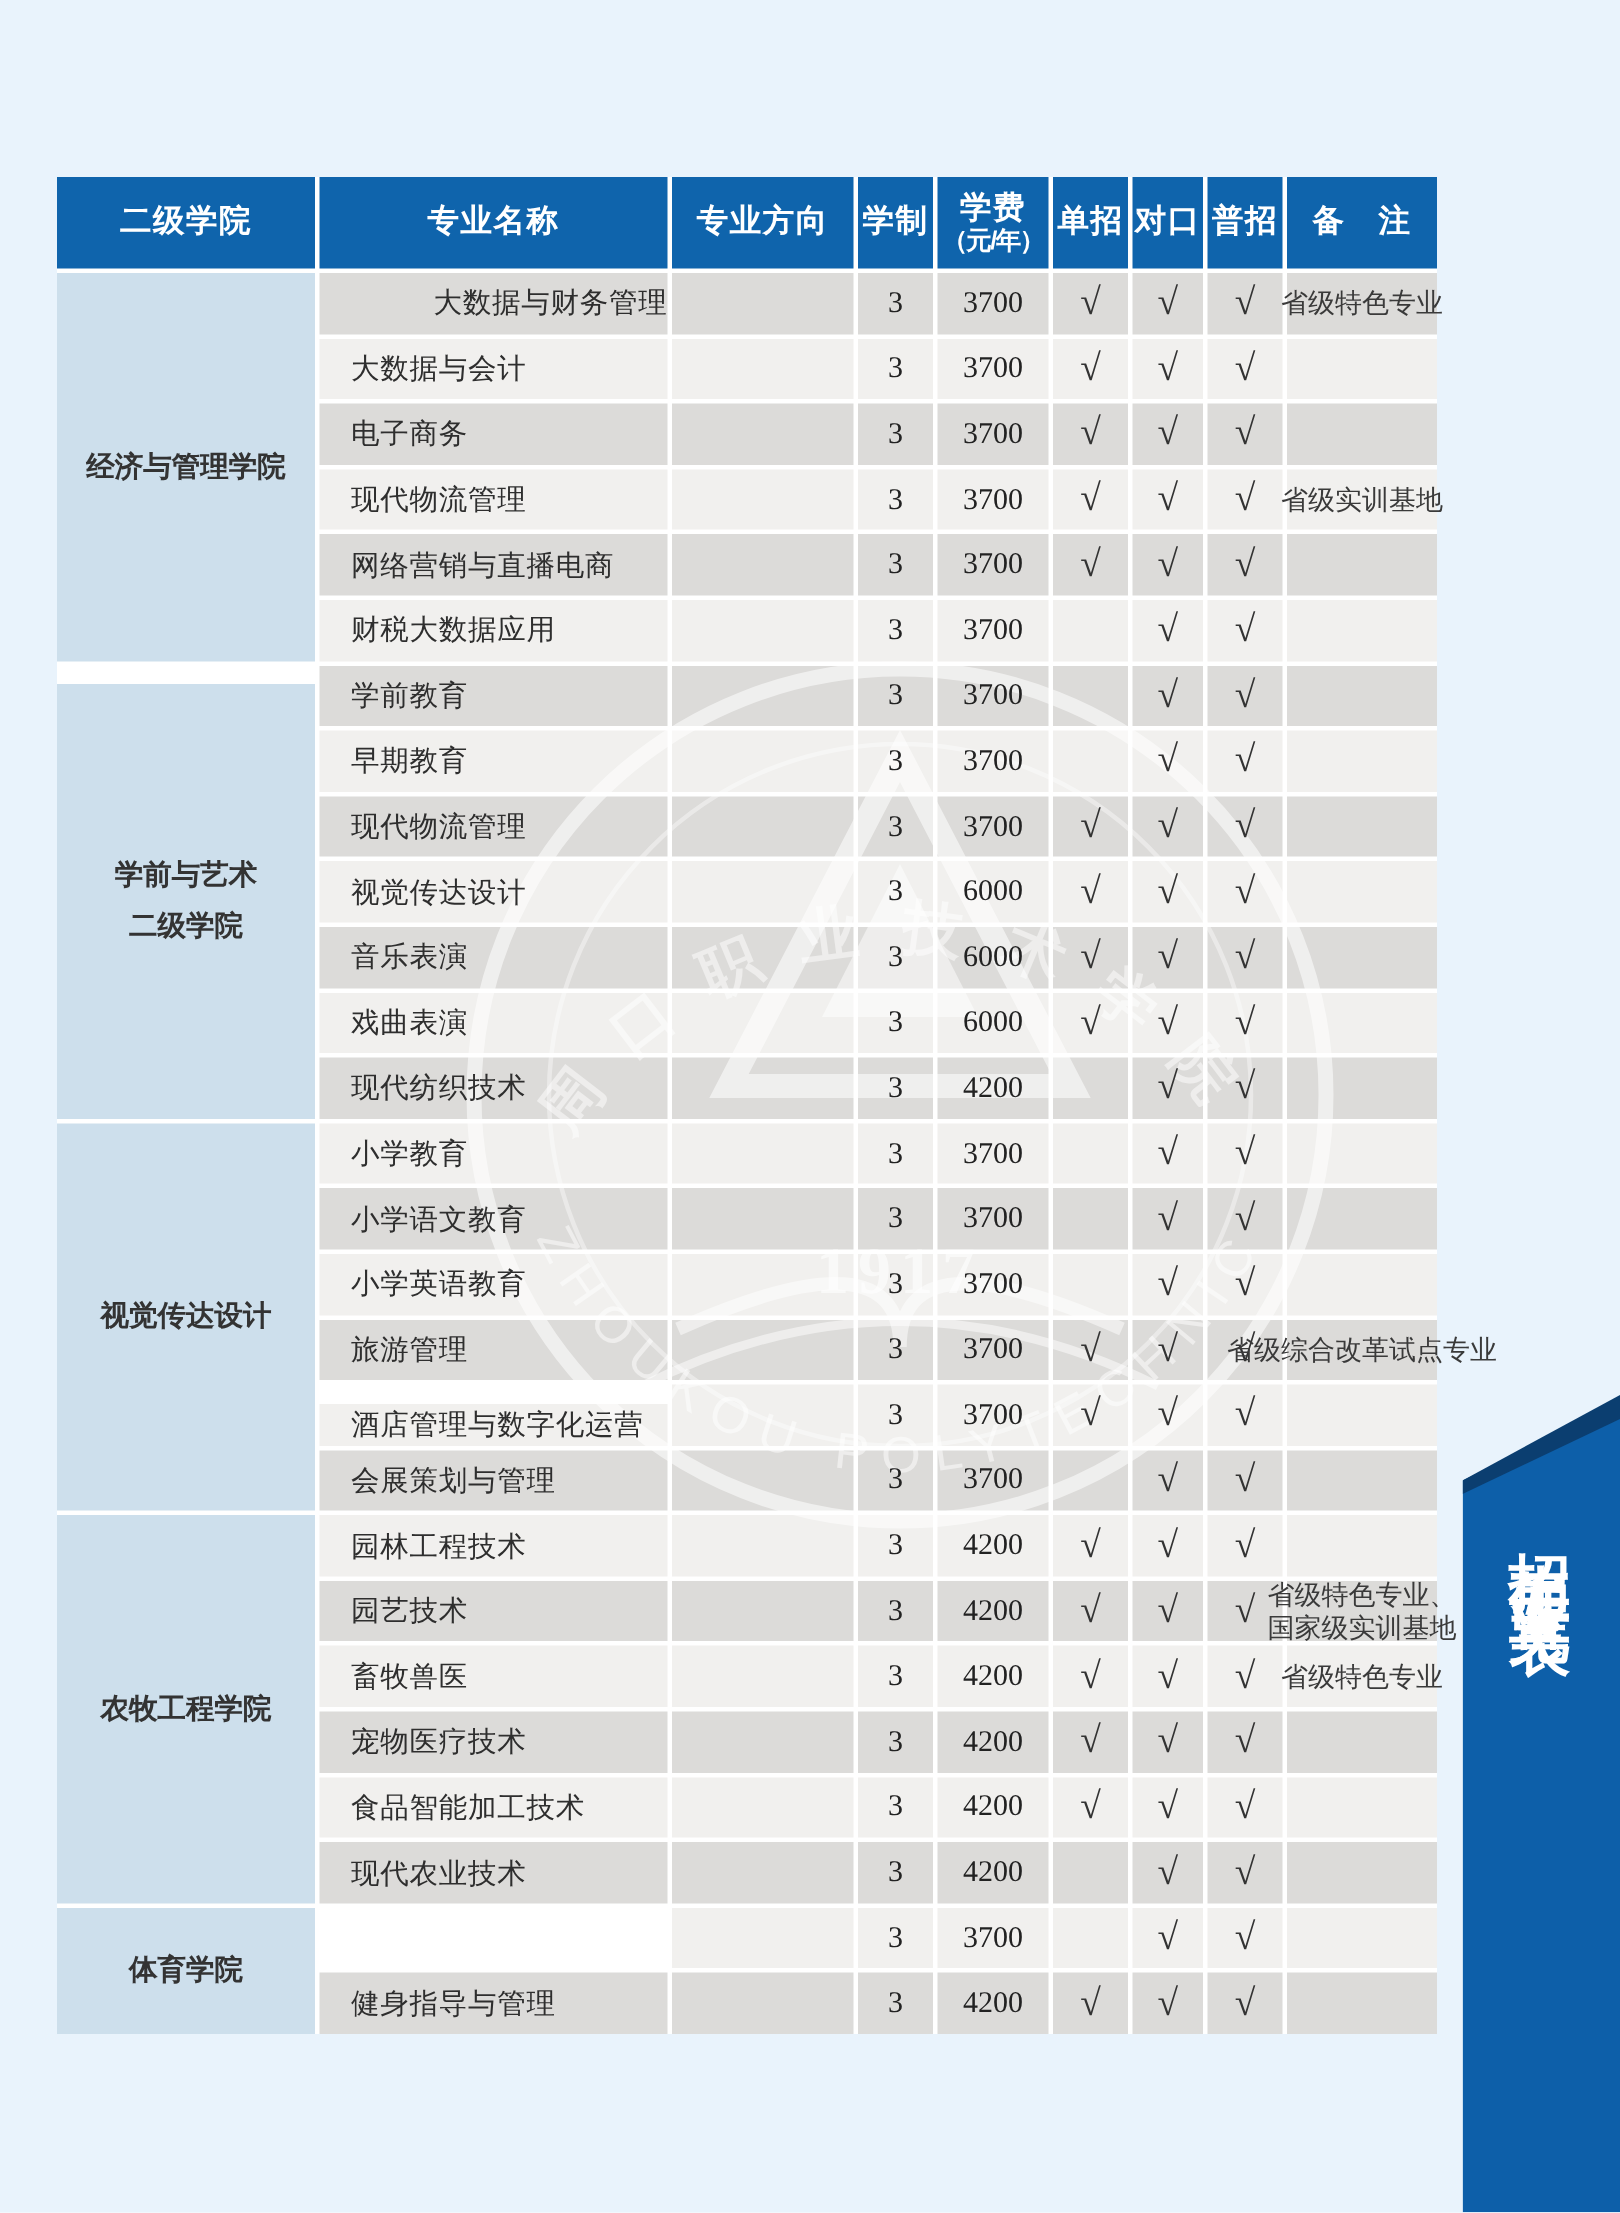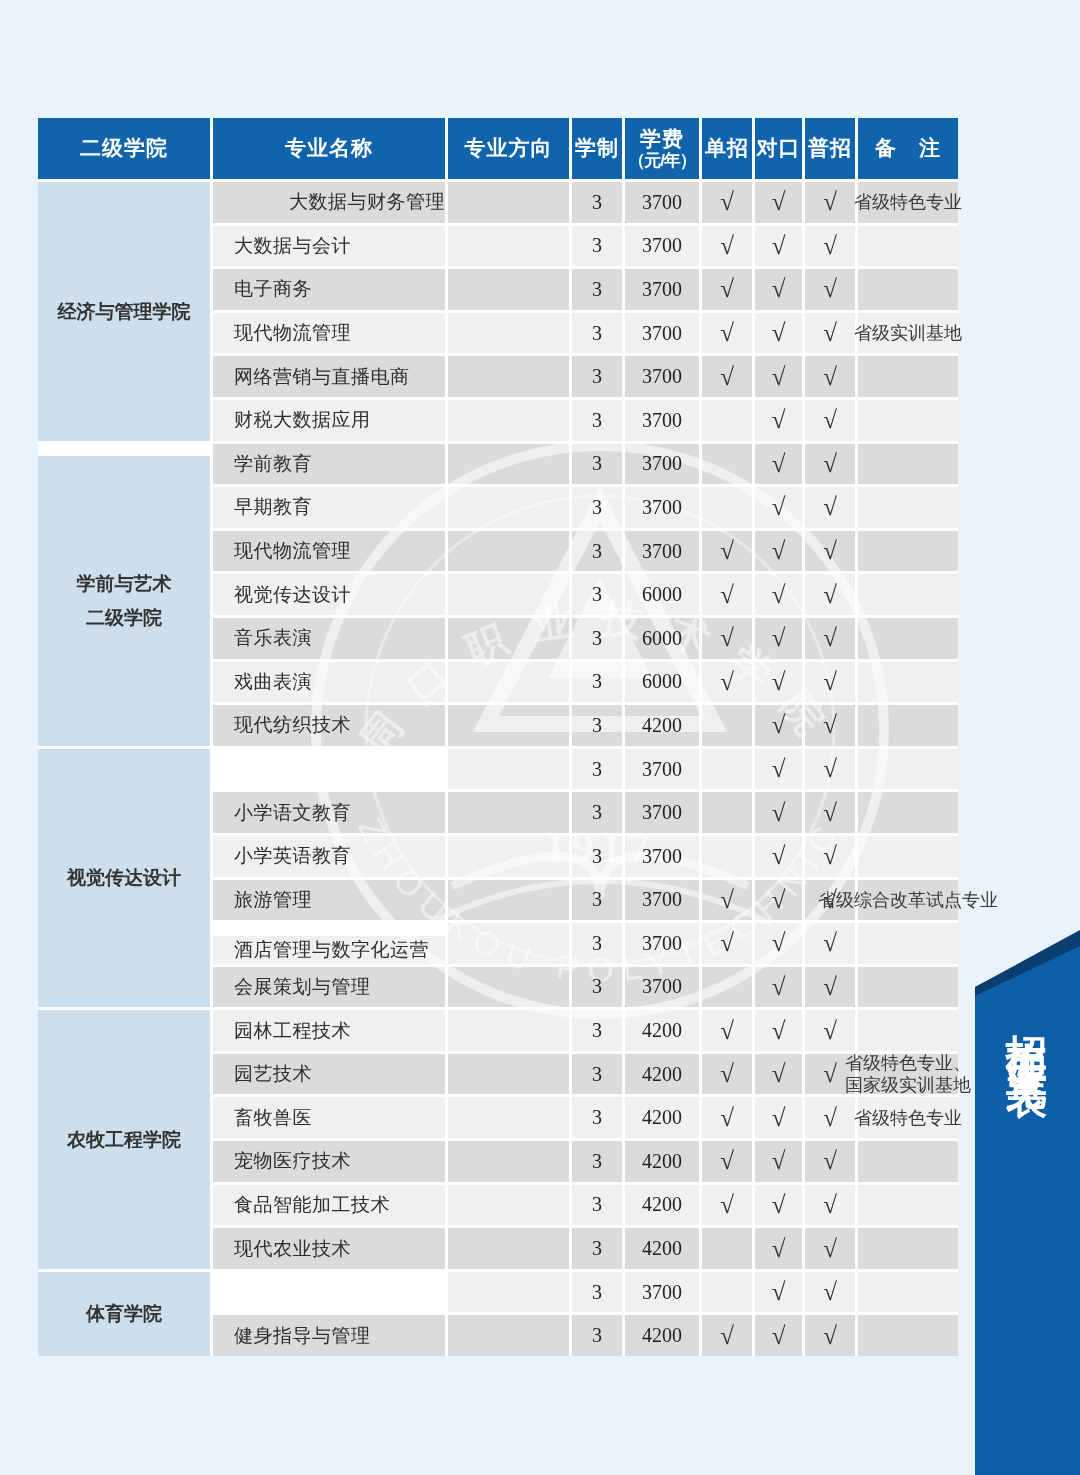--- a/index.html
+++ b/index.html
@@ -401,20 +401,23 @@
           <span class="txt">√</span>
         </div>
         <div class="cell rowdark c-check" style="grid-area: 14 / 8;">
           <span class="txt">√</span>
         </div>
         <div class="cell rowdark c-remark" style="grid-area: 14 / 9;">
           <span class="txt"></span>
         </div>
         <div class="cell college" style="grid-row: 15 / span 6;">
           <div class="txt">视觉传达设计</div>
+        </div>
+        <div class="cell rowlight c-major" style="grid-area: 15 / 2;">
+          <span class="txt">小学教育</span>
         </div>
         <div class="cell rowlight c-dir" style="grid-area: 15 / 3;">
           <span class="txt"></span>
         </div>
         <div class="cell rowlight c-num" style="grid-area: 15 / 4;">
           <span class="txt">3</span>
         </div>
         <div class="cell rowlight c-num" style="grid-area: 15 / 5;">
           <span class="txt">3700</span>
         </div>

